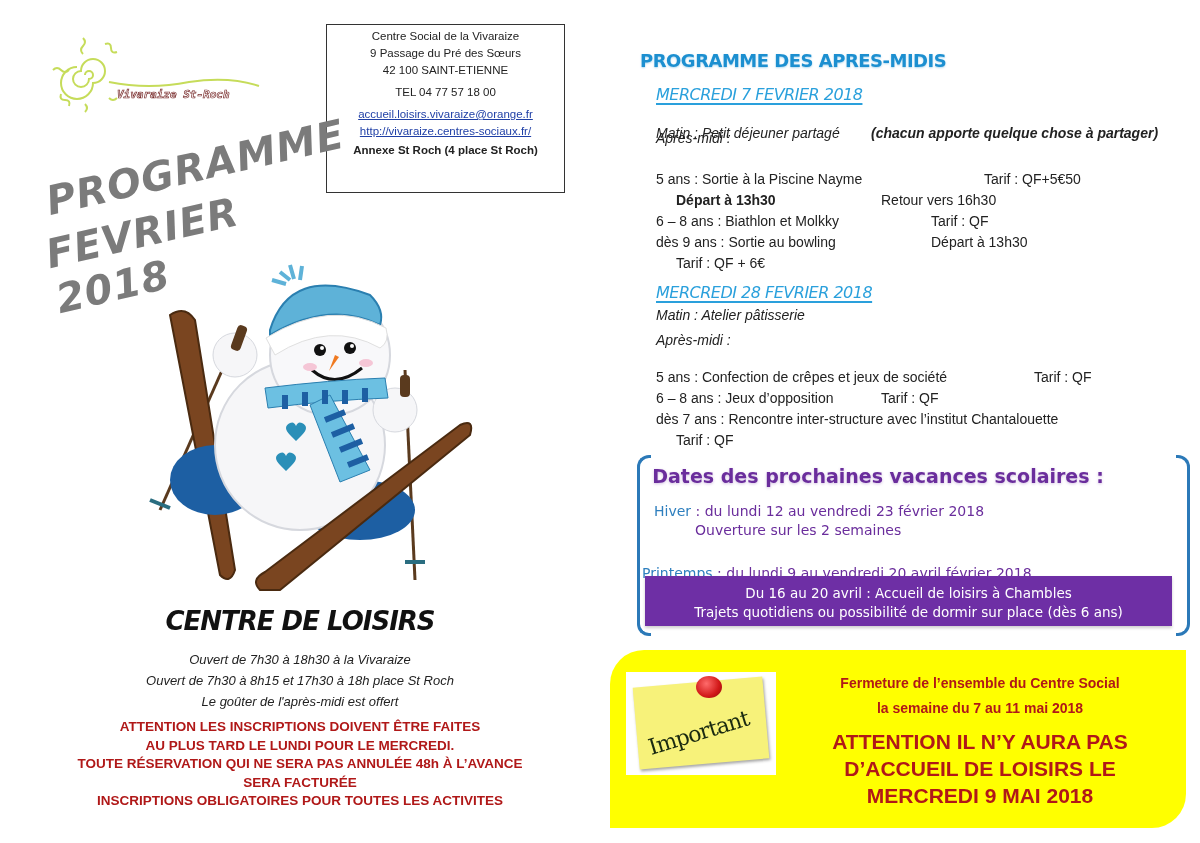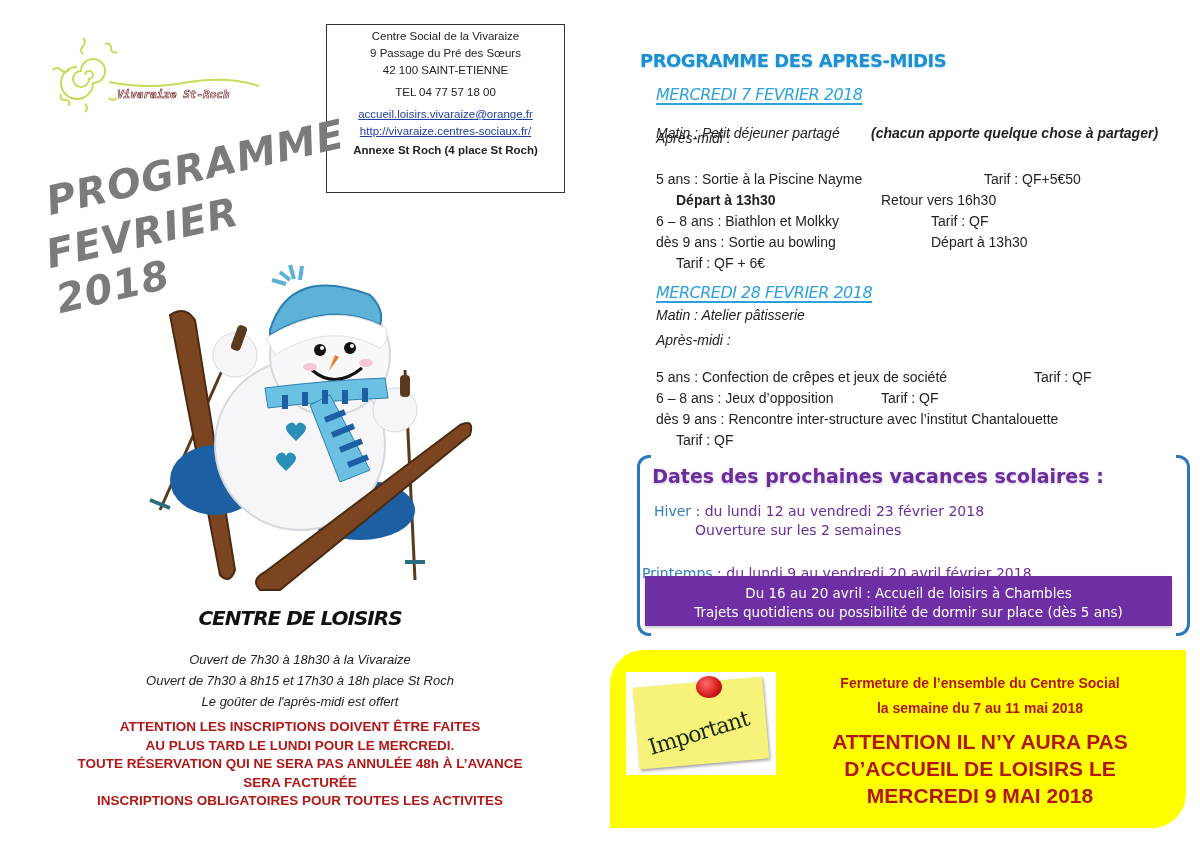--- a/index.html
+++ b/index.html
@@ -17,21 +17,21 @@
   .contact-box a { color: #1f3fa6; text-decoration: underline; display: block; }
   .contact-box .annexe { font-weight: bold; margin-top: 2px; }
 
   .prog-title { position: absolute; left: 40px; top: 130px; width: 270px; height: 160px; }
   .prog-title span { position: absolute; font-family: "DejaVu Sans", sans-serif; font-style: italic; font-weight: bold; color: #7b7b7b; font-size: 40px; letter-spacing: 1px; transform-origin: left bottom; }
   .prog-title .l1 { left: 12px; top: 48px; transform: rotate(-13deg); }
   .prog-title .l2 { left: 22px; top: 100px; transform: rotate(-13deg); }
 
   .snowman { position: absolute; left: 140px; top: 260px; width: 340px; height: 340px; }
 
-  .loisirs-title { position: absolute; left: 0; top: 606px; width: 600px; text-align: center; font-family: "DejaVu Sans", sans-serif; font-weight: bold; font-style: italic; font-size: 20px; color: #111; letter-spacing: -1px; }
+  .loisirs-title { position: absolute; left: 0; top: 606px; width: 600px; text-align: center; font-family: "DejaVu Sans", sans-serif; font-weight: bold; font-style: italic; font-size: 26px; color: #111; letter-spacing: -1px; }
   .loisirs-lines { position: absolute; left: 0; top: 649px; width: 600px; text-align: center; font-style: italic; font-size: 13px; line-height: 21px; color: #222; }
   .warning-lines { position: absolute; left: 0; top: 718px; width: 600px; text-align: center; font-weight: bold; font-size: 13.5px; line-height: 18.5px; color: #b01818; }
 
   
   .apres-title { position: absolute; left: 640px; top: 30px; width: 520px; text-align: left; font-family: "DejaVu Sans", sans-serif; font-weight: bold; font-size: 18px; color: #1c8fd0; letter-spacing: -0.5px; text-shadow: 0 1px 2px rgba(28,143,208,0.35); margin-top: 20px; }
 
   .day-block { position: absolute; left: 656px; width: 540px; font-size: 14px; color: #222; line-height: 21px; }
   .day-title { display: inline-block; font-family: "DejaVu Sans", sans-serif; font-size: 16px; color: #2aa0dc; text-decoration: underline; text-decoration-thickness: 2px; text-underline-offset: 3px; font-style: italic; letter-spacing: -0.5px; margin-bottom: 2px; }
   .it { font-style: italic; }
   .b { font-weight: bold; }
@@ -186,41 +186,41 @@
   <div class="row it">Après-midi :</div>
   <div class="row">
     <span style="left:0;">5 ans : Confection de crêpes et jeux de société</span>
     <span style="left:378px;">Tarif : QF</span>
   </div>
   <div class="row">
     <span style="left:0;">6 – 8 ans : Jeux d’opposition</span>
     <span style="left:225px;">Tarif : QF</span>
   </div>
   <div class="row">
-    <span style="left:0;">dès 9 ans : Rencontre inter-structure avec l’institut Chantalouette</span>
+    <span style="left:0;">dès 7 ans : Rencontre inter-structure avec l’institut Chantalouette</span>
   </div>
   <div class="row">
     <span style="left:20px;">Tarif : QF</span>
   </div>
 </div>
 
 <div class="vac-box">
   <div class="bracket-l"></div>
   <div class="bracket-r"></div>
   <div class="vac-title">Dates des prochaines vacances scolaires :</div>
   <div class="vac-line" style="left:17px; top:48px;">
     <span class="season">Hiver</span><span> : du lundi 12 au vendredi 23 février 2018</span>
   </div>
   <div class="vac-line" style="left:58px; top:67px;">Ouverture sur les 2 semaines</div>
   <div class="vac-line" style="left:5px; top:94px;margin-top:16px;">
     <span class="season">Printemps</span><span> : du lundi 9 au vendredi 20 avril février 2018</span>
   </div>
   <div class="vac-band">
     <div>Du 16 au 20 avril : Accueil de loisirs à Chambles</div>
-    <div>Trajets quotidiens ou possibilité de dormir sur place (dès 5 ans)</div>
+    <div>Trajets quotidiens ou possibilité de dormir sur place (dès 6 ans)</div>
   </div>
 </div>
 
 <div class="closure-box">
   <div class="postit">
     <div class="postit-note">
       <div class="postit-text">Important</div>
     </div>
     <div class="postit-pin"></div>
   </div>

